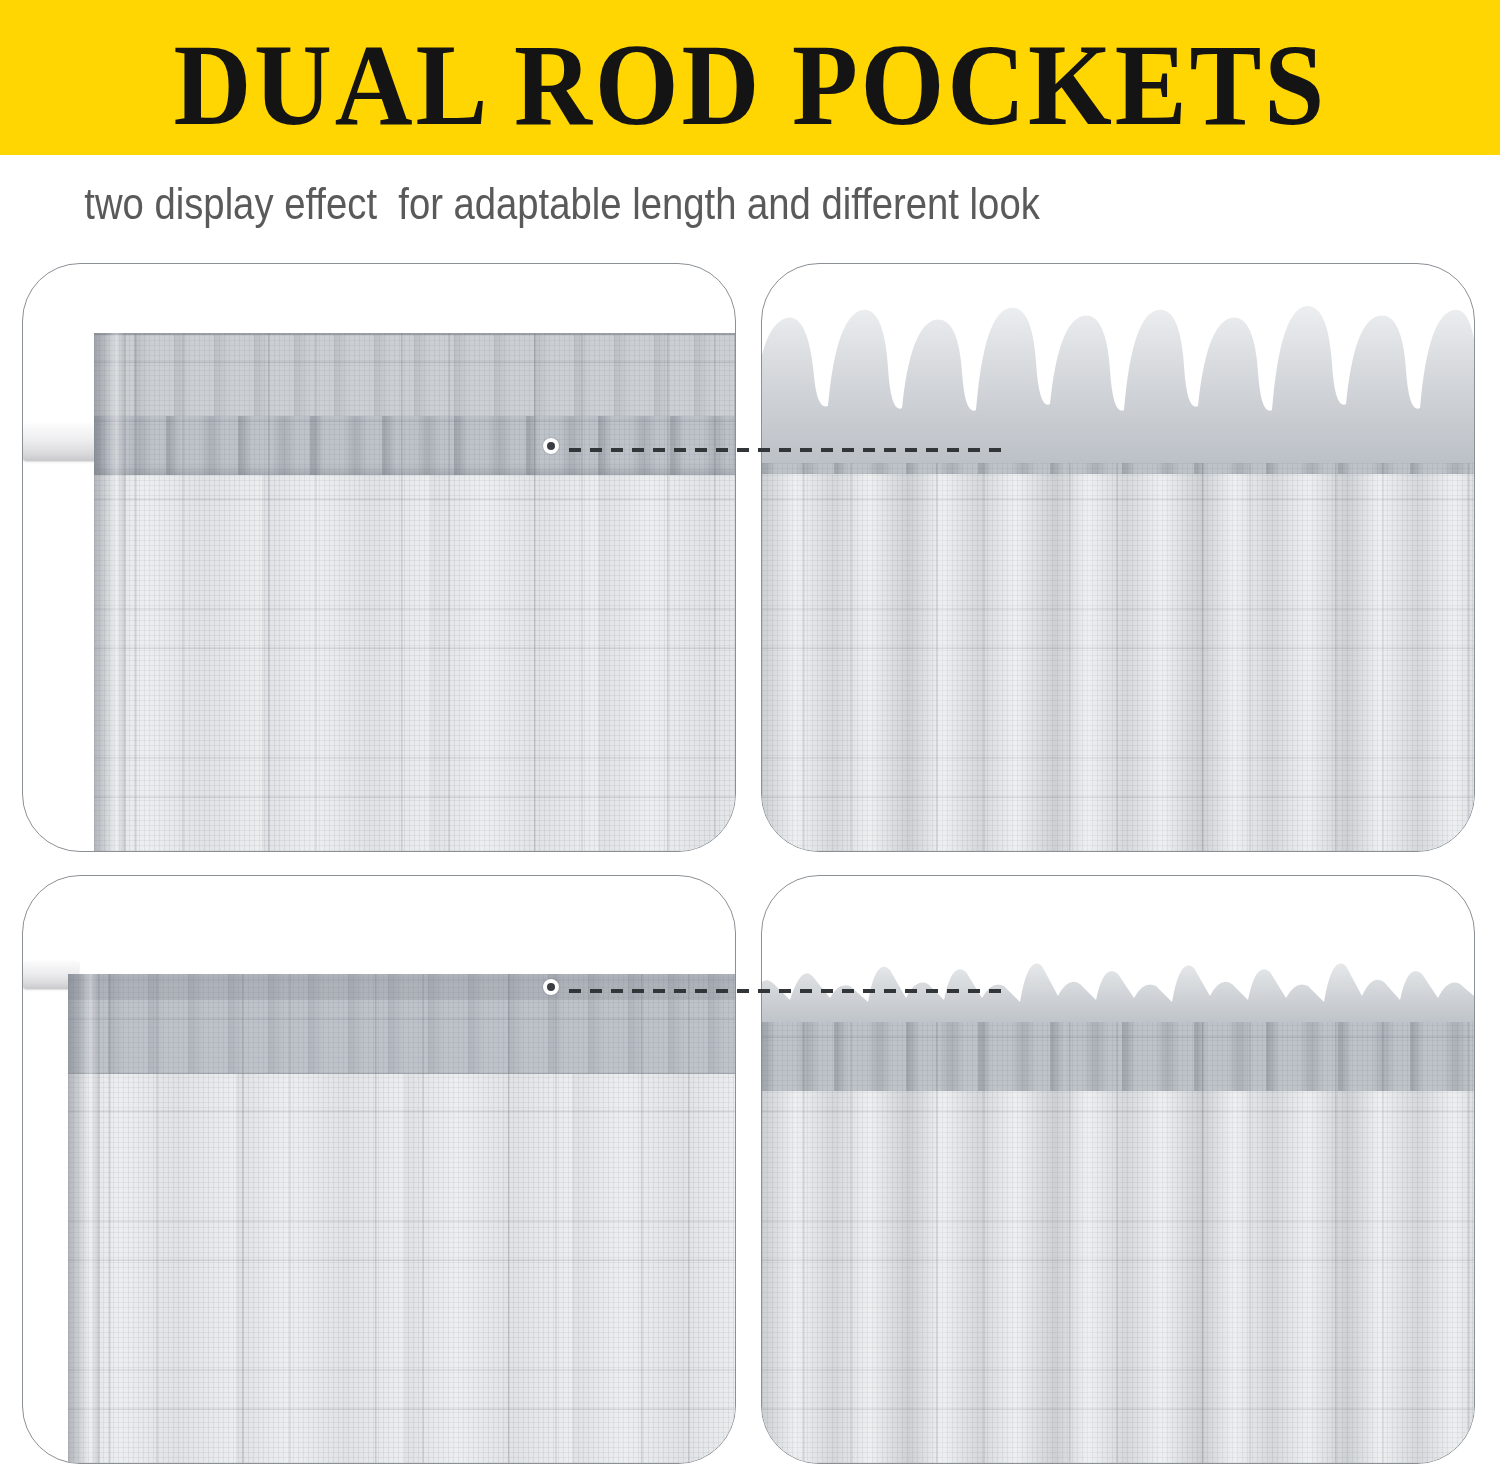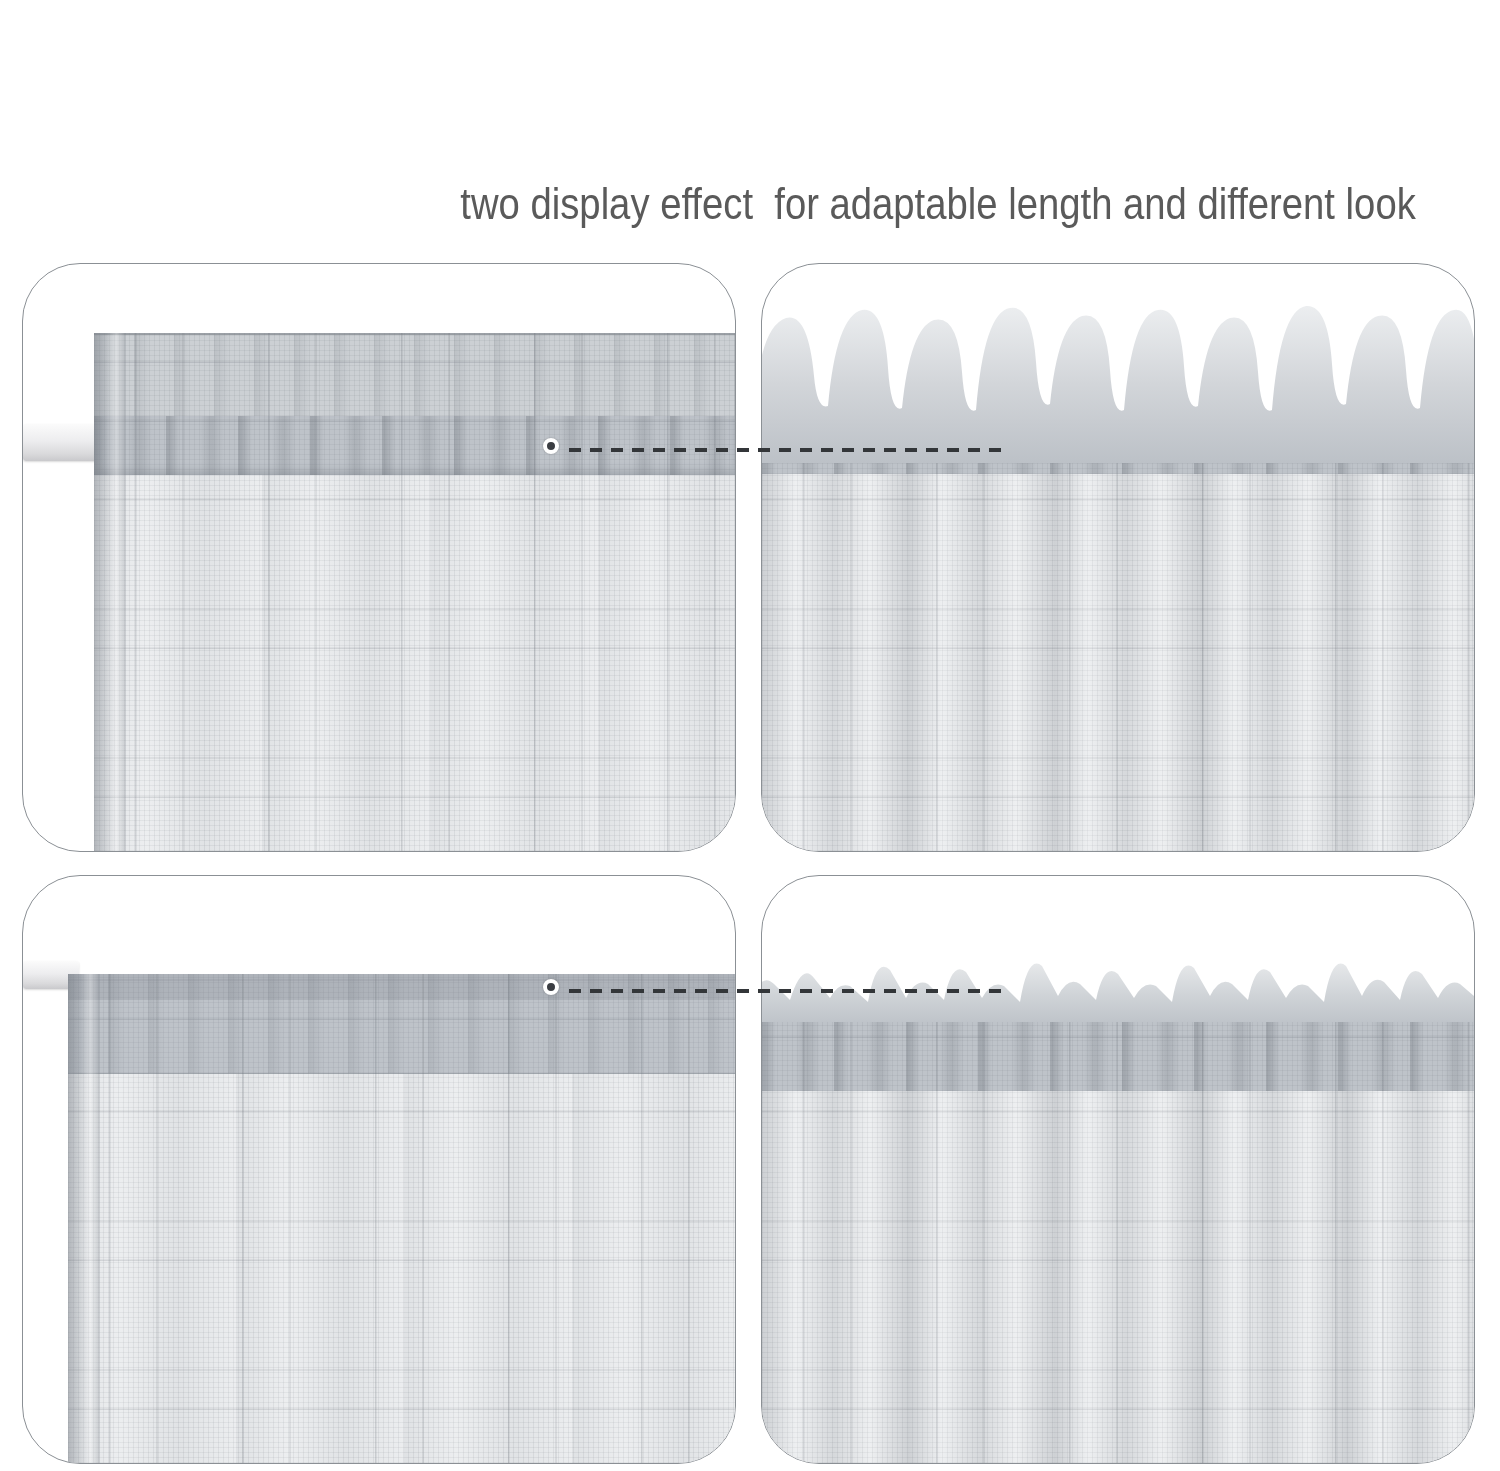--- a/index.html
+++ b/index.html
@@ -35,21 +35,21 @@
     transform: scaleX(0.93);
     padding-top: 14px;
   }
 
   
   .subtitle {
     position: absolute;
     top: 178px;
     left: 0;
     width: 100%;
-    text-align: right;
+    text-align: left;
     font-size: 45px;
     color: var(--subtitle-text, #5A5A5A);
   }
   .subtitle span {
     display: inline-block;
     transform: scaleX(0.85);
     white-space: pre;
   }
 
   
@@ -171,20 +171,23 @@
     z-index: 30;
   }
   .d1 { left: 569px; top: 448px; width: 437px; }
   .d2 { left: 569px; top: 989px; width: 438px; }
 </style>
 </head>
 <body>
 
 <div class="canvas">
 
+  <header class="banner">
+    <h1>DUAL ROD POCKETS</h1>
+  </header>
 
   <div class="subtitle">
     <span>two display effect  for adaptable length and different look</span>
   </div>
 
   <figure class="panel p1">
     <div class="rod r1"></div>
     <div class="curtain c1">
       <div class="hem"></div>
       <div class="band linen tone-mid header">

